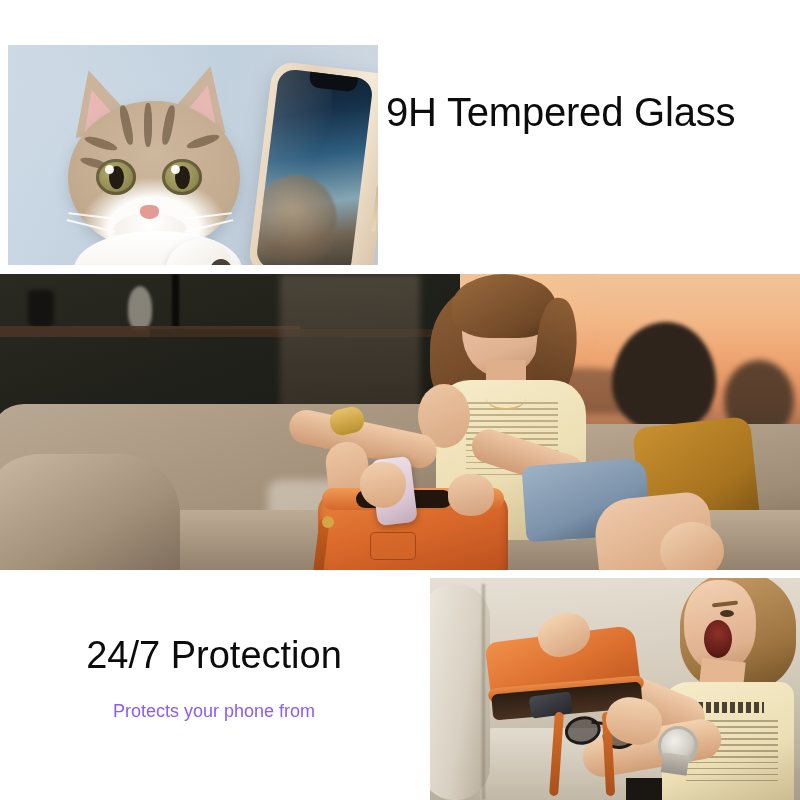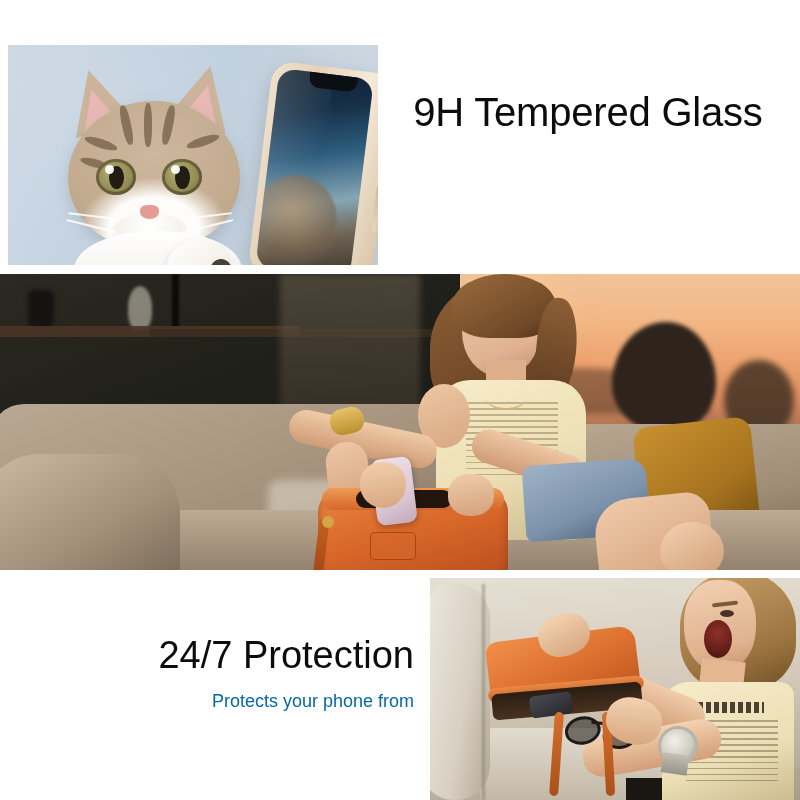--- a/index.html
+++ b/index.html
@@ -160,21 +160,20 @@
   .phone-cat .sidebtn {
     position: absolute; right: 2px; top: 112px; width: 4px; height: 46px;
     border-radius: 3px;
     background: linear-gradient(180deg, #cbb79a, #e7d7bf);
   }
 
   
   #headline-block {
     position: absolute;
     left: 386px; top: 88px; width: 404px;
-    text-align: center;
   }
   #headline-block .h1 {
     font-size: 40px;
     line-height: 48px;
     font-weight: 400;
     color: #0c0c0c;
     letter-spacing: -.2px;
     white-space: nowrap;
   }
   #headline-block .sub1 {
@@ -439,34 +438,34 @@
     position: absolute; width: 6px; height: 6px; border-radius: 50%; background: #2d2730;
   }
   #panel-sofa .phone-sofa .lens.a { left: 7px; top: 7px; }
   #panel-sofa .phone-sofa .lens.b { left: 15px; top: 7px; }
   #panel-sofa .phone-sofa .lens.c { left: 7px; top: 15px; }
 
   
   #protection-block {
     position: absolute;
     left: 14px; top: 632px; width: 400px;
-    text-align: right;
+    text-align: center;
   }
   #protection-block .h2 {
     font-size: 38px;
     line-height: 46px;
     font-weight: 400;
     color: #0c0c0c;
     white-space: nowrap;
   }
   #protection-block .p1 {
-    margin-top: 10px;
+    margin-top: 20px;
     font-size: 18px;
     line-height: 26px;
-    color: #0369a1;
+    color: #8b5cf6;
   }
   #protection-block .p2 {
     margin-top: 4px;
     font-size: 18px;
     line-height: 26px;
     color: #222222;
   }
 
   
   #panel-drop {

